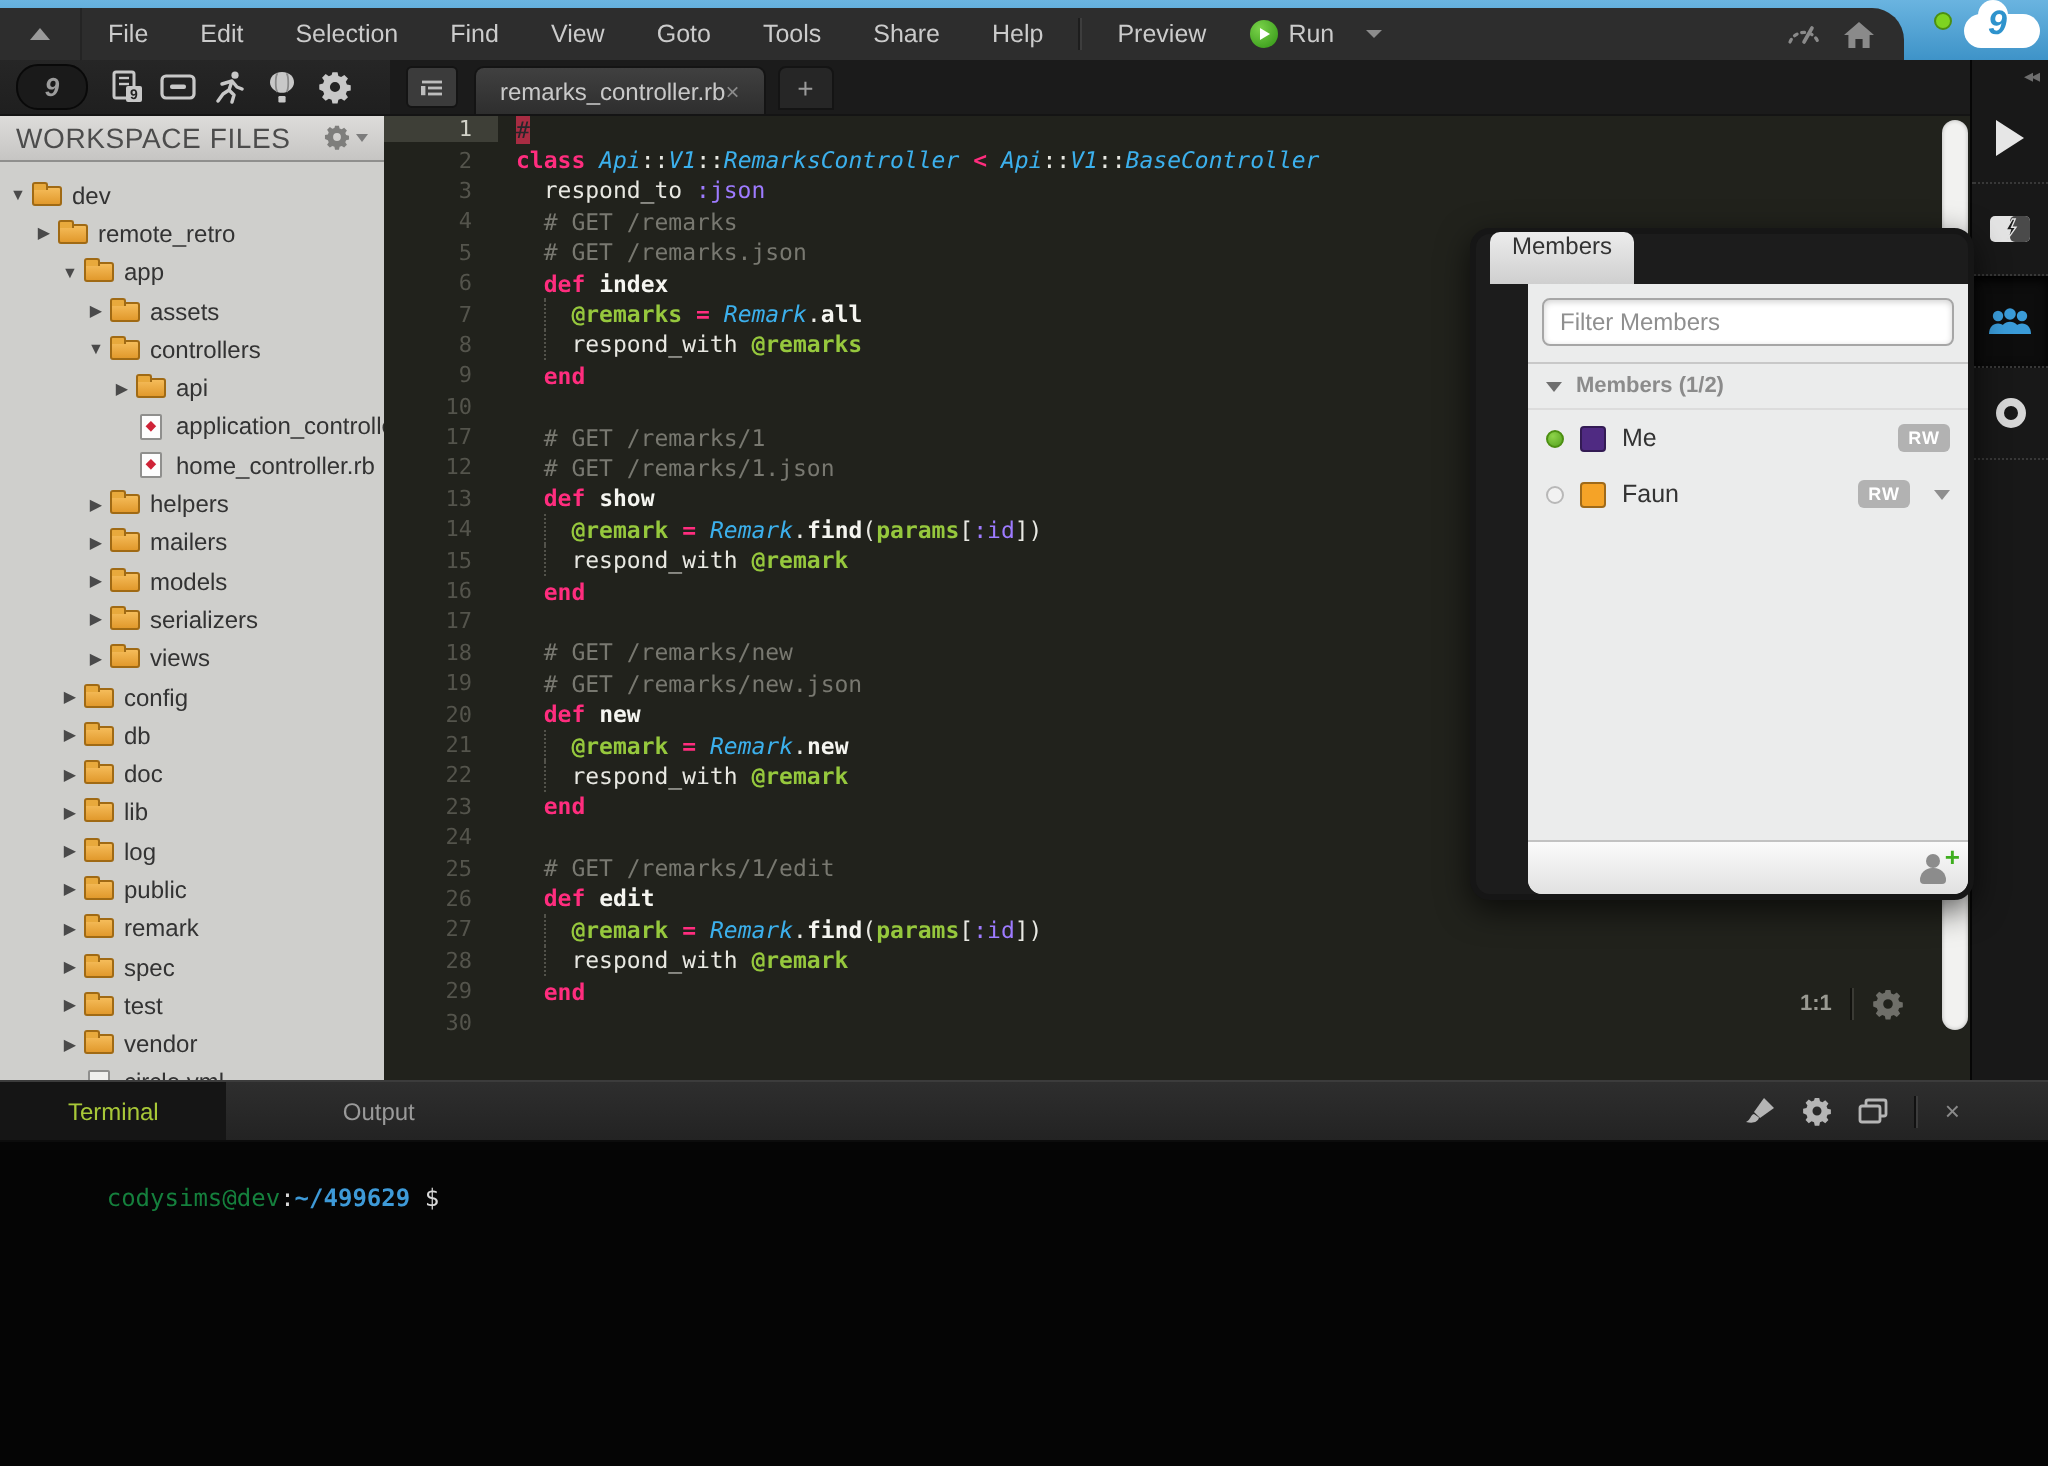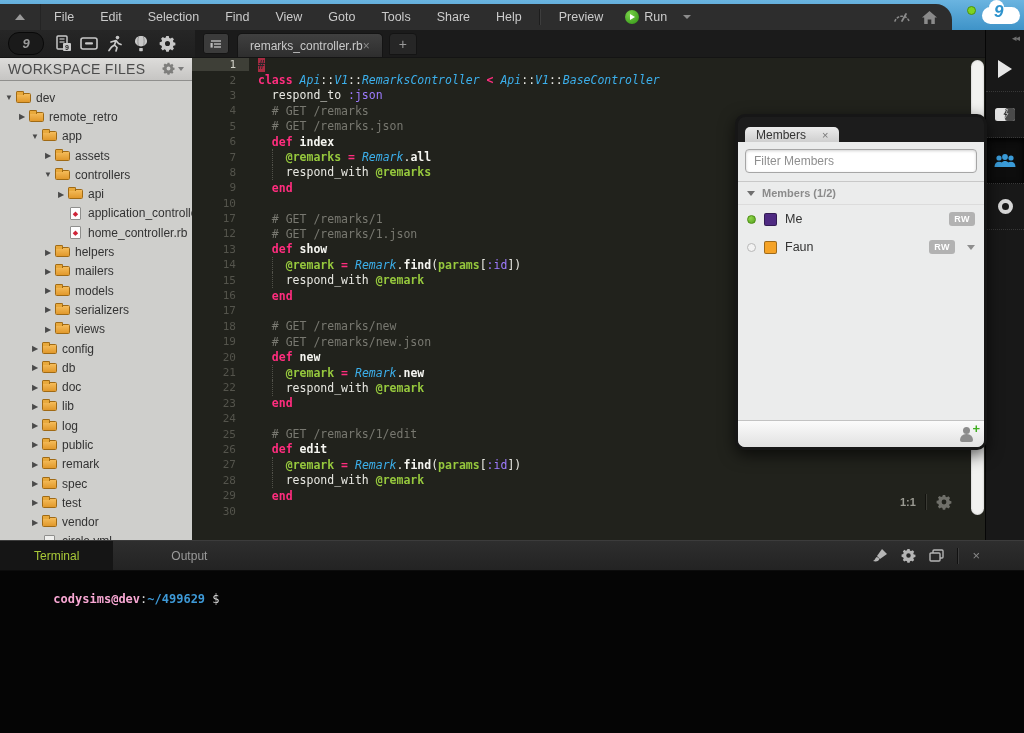--- a/index.html
+++ b/index.html
@@ -107,24 +107,24 @@
     border-left:14px solid #e6e6e6;}
   .rb-active{background:#0d0d0d;box-shadow:inset 0 2px 6px #000;}
   .rb-notch{position:absolute;left:-8px;top:14px;width:0;height:0;border-top:8px solid transparent;
     border-bottom:8px solid transparent;border-right:8px solid #0d0d0d;}
   .rb-eye{width:15px;height:15px;border-radius:50%;border:4px solid #d6d6d6;box-sizing:border-box;}
   
   .members{position:absolute;left:735px;top:114px;width:252px;height:336px;z-index:10;
     background:#1c1c1c;border:3px solid #161616;border-radius:10px;
     box-shadow:0 5px 16px rgba(0,0,0,.65);box-sizing:border-box;display:flex;flex-direction:column;}
   .m-tabrow{height:25px;display:flex;align-items:flex-end;padding-left:7px;}
-  .m-tab{height:15px;background:linear-gradient(#ececec,#cfcfcf);border-radius:5px 5px 0 0;
-    display:flex;align-items:center;padding:0 11px;font-size:12px;color:#333;gap:16px;}
+  .m-tab{height:26px;background:linear-gradient(#ececec,#cfcfcf);border-radius:5px 5px 0 0;
+    display:flex;align-items:center;padding:0 11px;font-size:12px;color:#333;gap:16px;flex-direction:column;}
   .m-tab .x{color:#767676;font-size:11px;}
-  .m-body{flex:1;background:#ebecec;border-radius:0 0 7px 7px;display:flex;flex-direction:column;overflow:hidden;}
+  .m-body{flex:1;background:#ebecec;border-radius:0 0 7px 7px;display:flex;flex-direction:column;overflow:hidden;margin-left:26px;}
   .m-filter-wrap{padding:7px 7px 8px 7px;}
   .m-filter{width:100%;height:24px;box-sizing:border-box;border:1px solid #a6a6a6;border-radius:4px;
     padding:0 8px;font-size:12px;font-family:"Liberation Sans",sans-serif;color:#333;
     box-shadow:inset 0 1px 3px rgba(0,0,0,.18);outline:none;}
   .m-filter::placeholder{color:#8f8f8f;}
   .m-section{display:flex;align-items:center;gap:7px;padding:5px 9px;color:#8b8b8b;
     font-size:11px;font-weight:bold;border-top:1px solid #c8c8c8;border-bottom:1px solid #dcdcdc;}
   .m-section .dn{width:0;height:0;border-left:4px solid transparent;border-right:4px solid transparent;
     border-top:5px solid #6f6f6f;}
   .m-row{display:flex;align-items:center;gap:8px;padding:7px 9px;font-size:12.5px;color:#333;}
@@ -146,21 +146,21 @@
   
   .console{position:absolute;left:0;top:540px;width:1024px;height:193px;background:#050505;}
   .c-tabrow{height:29px;background:linear-gradient(#2e2e2e,#232323);border-top:1px solid #3c3c3c;
     border-bottom:1px solid #0c0c0c;display:flex;align-items:center;}
   .c-tab{height:100%;display:flex;align-items:center;padding:0 30px;font-size:12px;color:#9a9a9a;}
   .c-tab.active{background:#151515;color:#a8c838;padding:0 34px;}
   .c-icons{margin-left:auto;display:flex;align-items:center;gap:13px;padding-right:44px;}
   .c-div{width:1px;height:16px;background:#111;border-right:1px solid #3c3c3c;}
   .c-x{color:#8a8a8a;font-size:13px;}
   .c-body{padding:7px 10px;font-family:"DejaVu Sans Mono",monospace;font-size:12px;white-space:pre;}
-  .p-user{color:#f9a8d4;font-weight:bold}
+  .p-user{color:#15803d;font-weight:normal}
   .p-txt{color:#d8d8d8}
   .p-path{color:#3e9ad8;font-weight:bold}
 </style>
 </head>
 <body>
 
 <div id="app">
 
   <div class="blue-band"></div>
   <div class="green-dot"></div>

